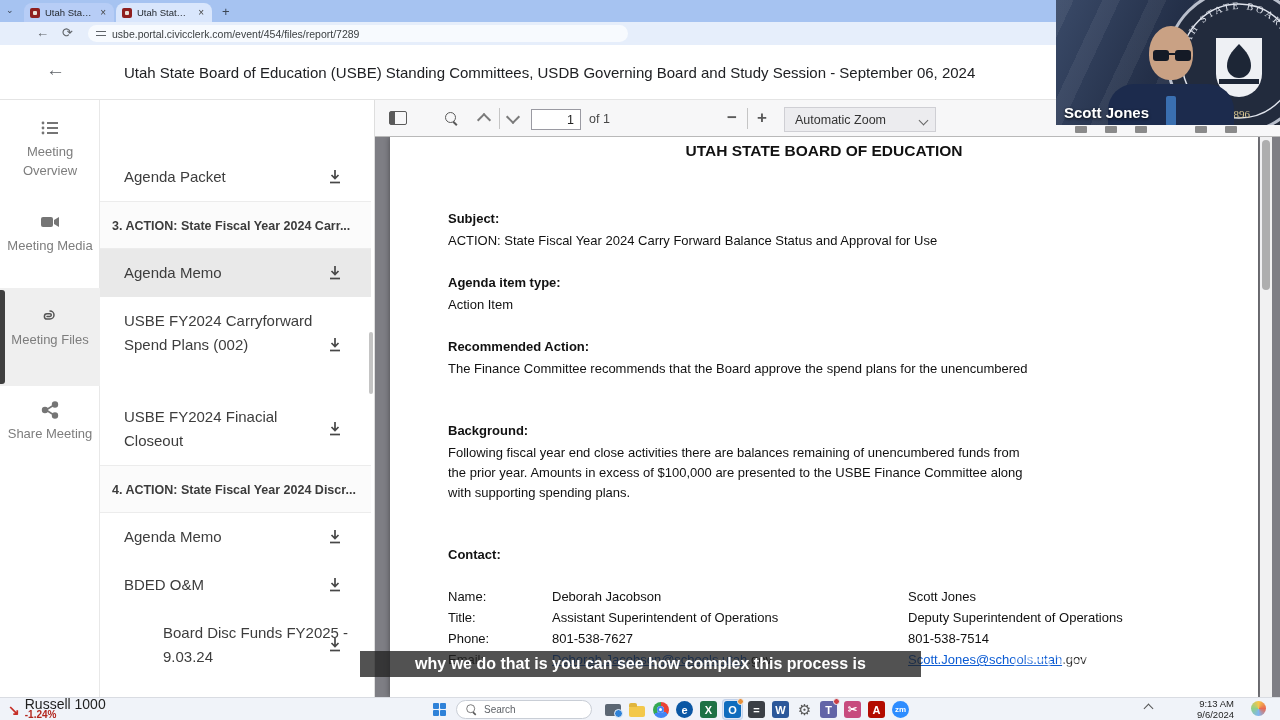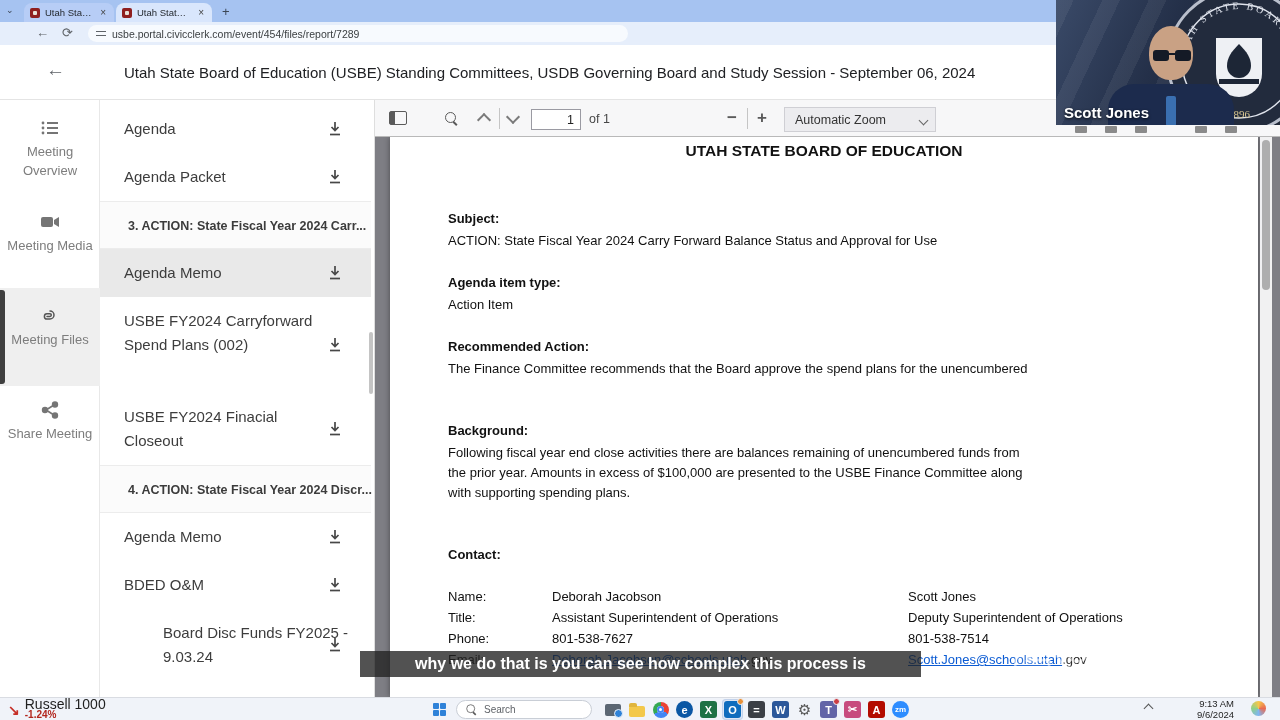--- a/index.html
+++ b/index.html
@@ -41,21 +41,21 @@
   .nav-label { font-size:13px; line-height:19px; }
   .nav-selected-bg { left:0; top:188px; width:100px; height:98px; background:#efefef; }
   .nav-indicator { left:0; top:190px; width:5px; height:94px; background:#3f3f3f; border-radius:0 3px 3px 0; }
 
   
   .file-panel { left:100px; top:100px; width:275px; height:597px; background:#fff; border-right:1px solid #dedede; }
   .file-row { left:0; width:271px; display:flex; align-items:center; }
   .file-label { position:absolute; left:24px; font-size:15px; color:#3d3d3d; line-height:24px; width:190px; }
   .file-dl { position:absolute; left:226px; width:18px; height:18px; }
   .section-row { left:0; width:271px; background:#fbfbfb; border-top:1px solid #ececec; border-bottom:1px solid #ececec; }
-  .section-label { position:absolute; left:28px; top:0; font-size:12.5px; font-weight:bold; color:#3c3c3c;
+  .section-label { position:absolute; left:12px; top:0; font-size:12.5px; font-weight:bold; color:#3c3c3c;
     width:250px; white-space:nowrap; overflow:hidden; }
   .row-selected { background:#e9e9e9; }
   .panel-scroll-thumb { left:269px; top:232px; width:4px; height:62px; background:#c4c4c4; border-radius:2px; }
 
   
   .pdf-toolbar { left:375px; top:100px; width:905px; height:37px; background:#f7f7f8; border-bottom:1px solid #b9b9b9; }
   .pt-sep { top:8px; width:1px; height:21px; background:#c5c5c5; }
   .sidebar-toggle { left:14px; top:11px; width:18px; height:14px; border:1.5px solid #5a5a5a; border-radius:2px; }
   .sidebar-toggle::before { content:""; position:absolute; left:0; top:0; bottom:0; width:5px; background:#5a5a5a; }
   .magnifier { width:13px; height:13px; position:relative; }
@@ -218,29 +218,20 @@
               <circle cx="15" cy="15.5" r="2.4"></circle>
             </g>
           </svg>
       </span>
       <div class="nav-label">Share Meeting</div>
     </div>
   </div>
 
   <div class="abs file-panel">
 
-    <div class="abs file-row" style="top:5px;height:48px;">
-      <span class="file-label">Agenda</span>
-      <span class="file-dl">
-        <svg width="18" height="18" viewBox="0 0 18 18">
-            <path d="M9 2v8M5.5 7L9 10.5 12.5 7" stroke="#474747" stroke-width="1.7" fill="none"></path>
-            <path d="M4 14.5h10" stroke="#474747" stroke-width="1.7"></path>
-          </svg>
-      </span>
-    </div>
 
     <div class="abs file-row" style="top:53px;height:48px;">
       <span class="file-label">Agenda Packet</span>
       <span class="file-dl">
         <svg width="18" height="18" viewBox="0 0 18 18">
             <path d="M9 2v8M5.5 7L9 10.5 12.5 7" stroke="#474747" stroke-width="1.7" fill="none"></path>
             <path d="M4 14.5h10" stroke="#474747" stroke-width="1.7"></path>
           </svg>
       </span>
     </div>

